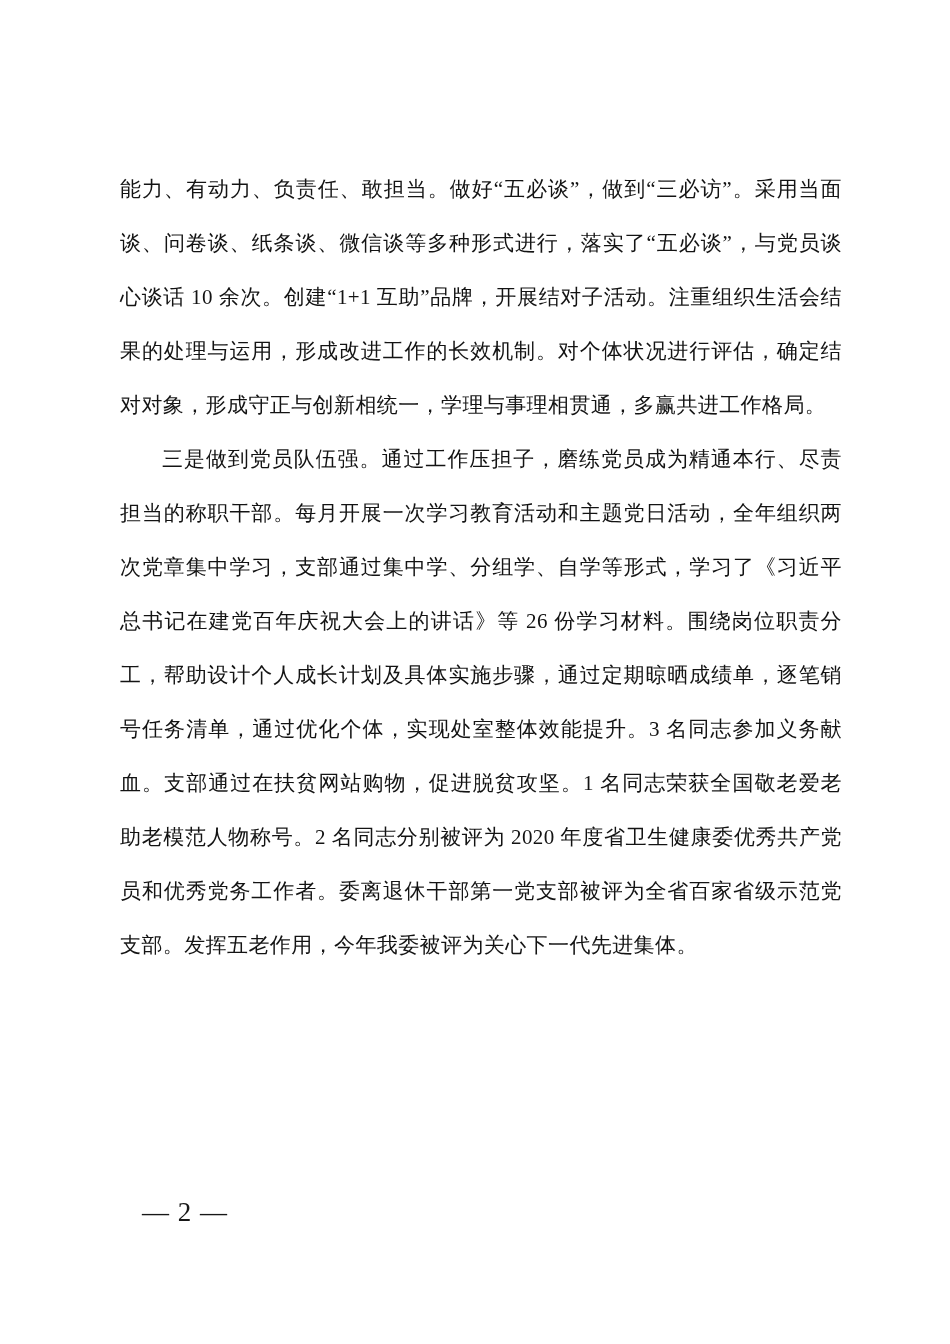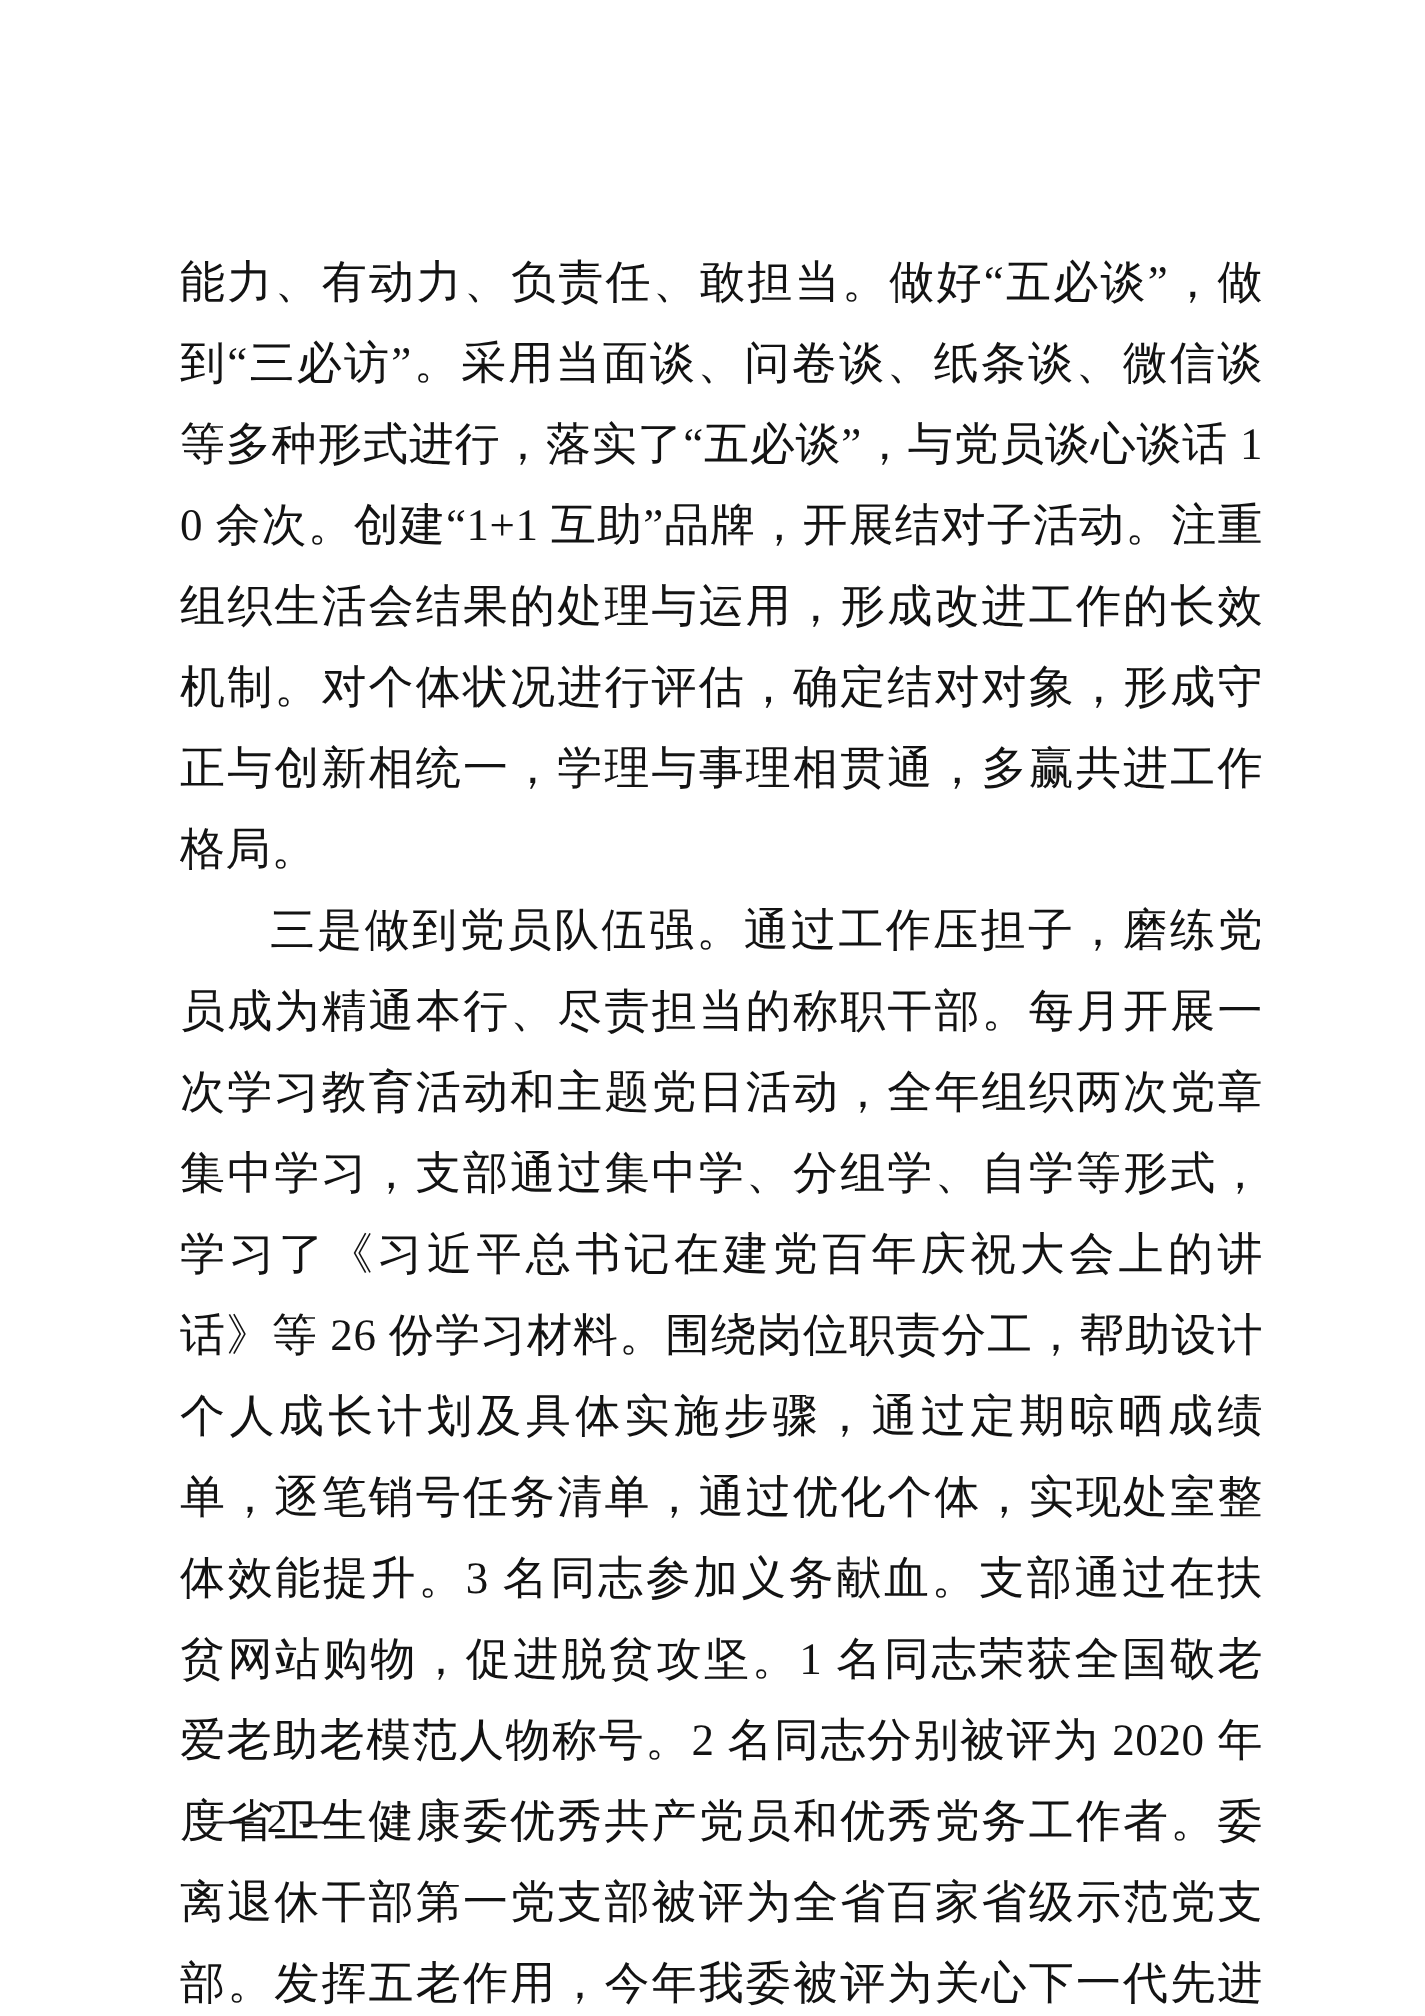--- a/index.html
+++ b/index.html
@@ -26,21 +26,21 @@
   
   .text-column {
     position: absolute;
     left: 120px;
     top: 162px;
     width: 722px;
   }
 
   .para {
     margin: 0;
-    font-size: 30px;
+    font-size: 21px;
     line-height: 54px;
     color: #131313;
     text-align: justify;
     text-justify: inter-ideograph;
     letter-spacing: 0.4px;
     word-break: break-all;
     font-weight: 400;
     
     font-family: "Liberation Serif", "DejaVu Serif", serif;
     -webkit-font-smoothing: antialiased;

